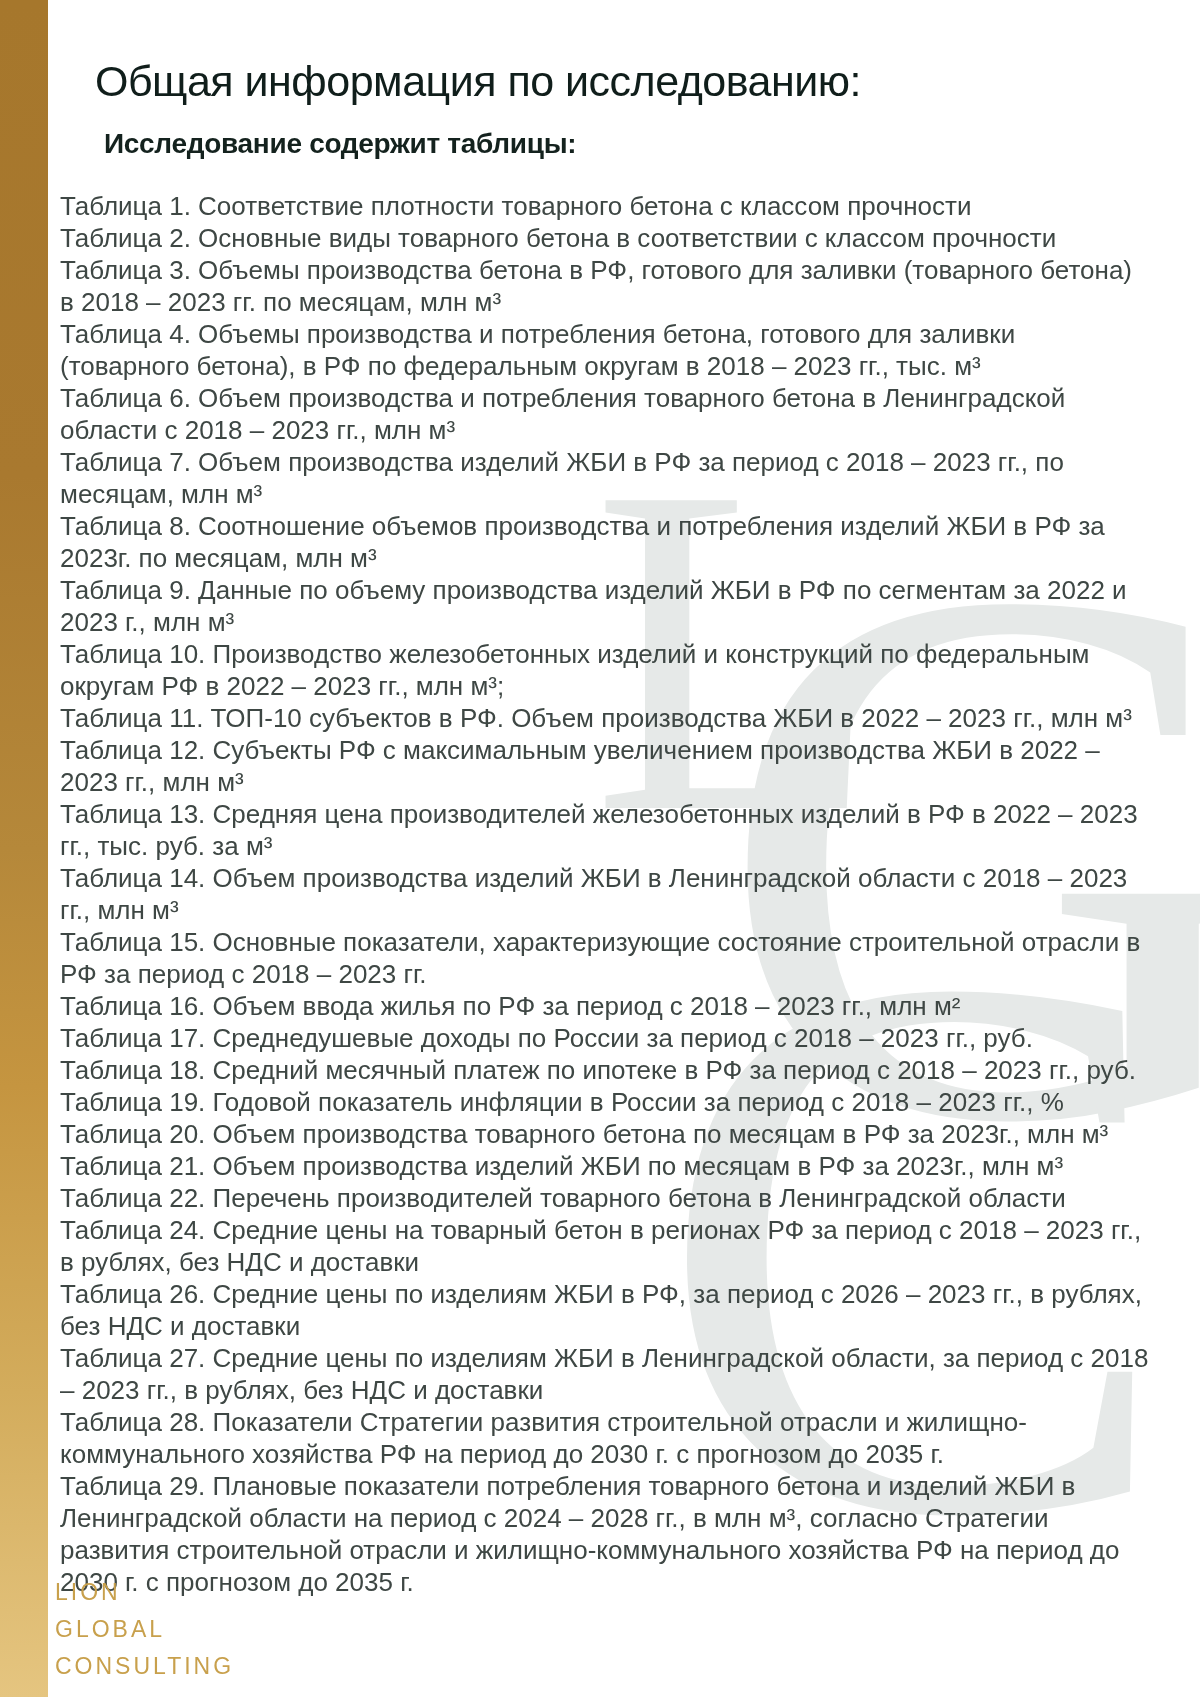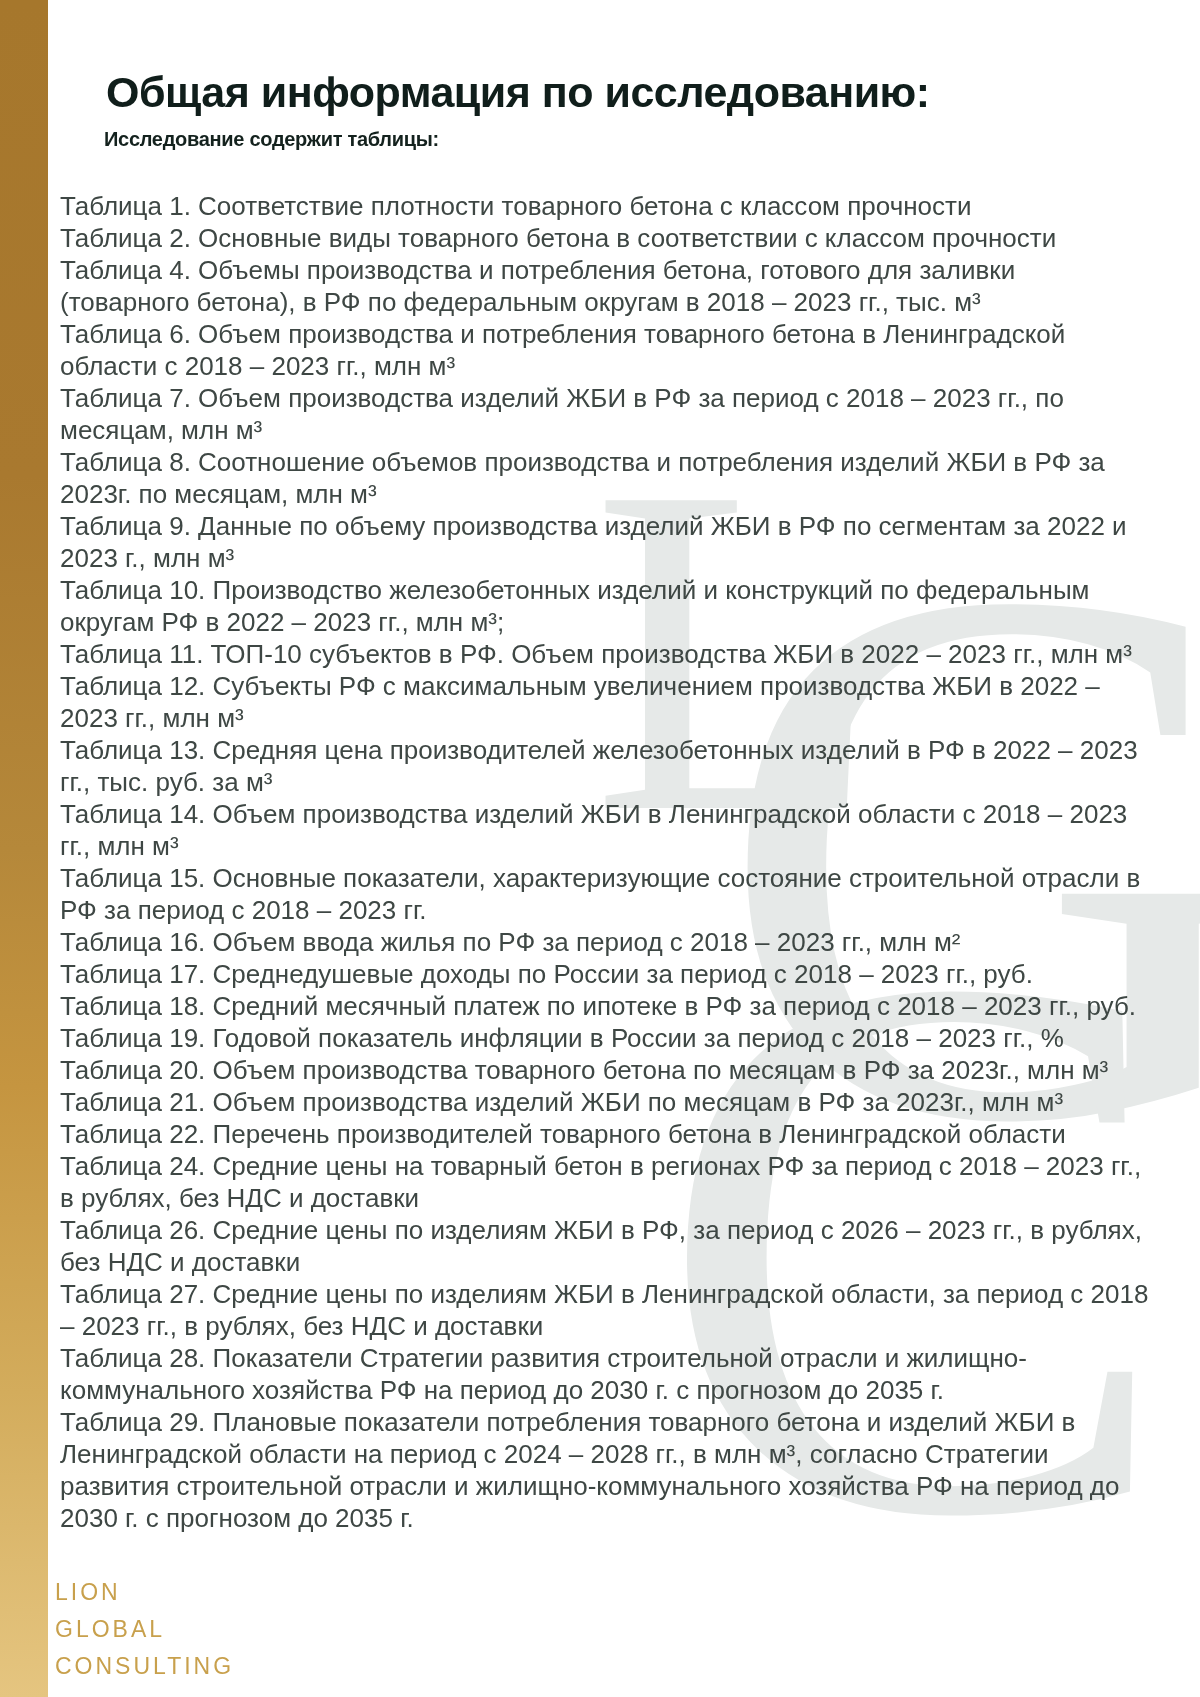--- a/index.html
+++ b/index.html
@@ -41,31 +41,31 @@
 
   .content-layer {
     position: absolute;
     left: 0; top: 0;
     width: 1200px; height: 1697px;
     z-index: 1;
   }
   .title {
     position: absolute;
     left: 88px; top: 50px;
-    margin: 18px;
+    margin: 7px;
     font-size: 43px;
-    font-weight: bold;
+    font-weight: normal;
     letter-spacing: -0.5px;
     color: #101e1b;
   }
   .subtitle {
     position: absolute;
     left: 104px; top: 128px;
     margin: 0;
-    font-size: 20px;
+    font-size: 28px;
     font-weight: bold;
     letter-spacing: -0.3px;
     color: #14221e;
   }
   .table-list {
     position: absolute;
     left: 60px; top: 190px;
     width: 1090px;
     font-size: 26px;
     line-height: 32px;
@@ -97,20 +97,21 @@
 
   <div class="content-layer">
 
     <h1 class="title">Общая информация по исследованию:</h1>
 
     <h2 class="subtitle">Исследование содержит таблицы:</h2>
 
     <div class="table-list">
       <p>Таблица 1. Соответствие плотности товарного бетона с классом прочности</p>
       <p>Таблица 2. Основные виды товарного бетона в соответствии с классом прочности</p>
+      <p>Таблица 3. Объемы производства бетона в РФ, готового для заливки (товарного бетона) в 2018 – 2023 гг. по месяцам, млн м³</p>
       <p>Таблица 4. Объемы производства и потребления бетона, готового для заливки (товарного бетона), в РФ по федеральным округам в 2018 – 2023 гг., тыс. м³</p>
       <p>Таблица 6. Объем производства и потребления товарного бетона в Ленинградской области с 2018 – 2023 гг., млн м³</p>
       <p>Таблица 7. Объем производства изделий ЖБИ в РФ за период с 2018 – 2023 гг., по месяцам, млн м³</p>
       <p>Таблица 8. Соотношение объемов производства и потребления изделий ЖБИ в РФ за 2023г. по месяцам, млн м³</p>
       <p>Таблица 9. Данные по объему производства изделий ЖБИ в РФ по сегментам за 2022 и 2023 г., млн м³</p>
       <p>Таблица 10. Производство железобетонных изделий и конструкций по федеральным округам РФ в 2022 – 2023 гг., млн м³;</p>
       <p>Таблица 11. ТОП-10 субъектов в РФ. Объем производства ЖБИ в 2022 – 2023 гг., млн м³</p>
       <p>Таблица 12. Субъекты РФ с максимальным увеличением производства ЖБИ в 2022 – 2023 гг., млн м³</p>
       <p>Таблица 13. Средняя цена производителей железобетонных изделий в РФ в 2022 – 2023 гг., тыс. руб. за м³</p>
       <p>Таблица 14. Объем производства изделий ЖБИ в Ленинградской области с 2018 – 2023 гг., млн м³</p>

